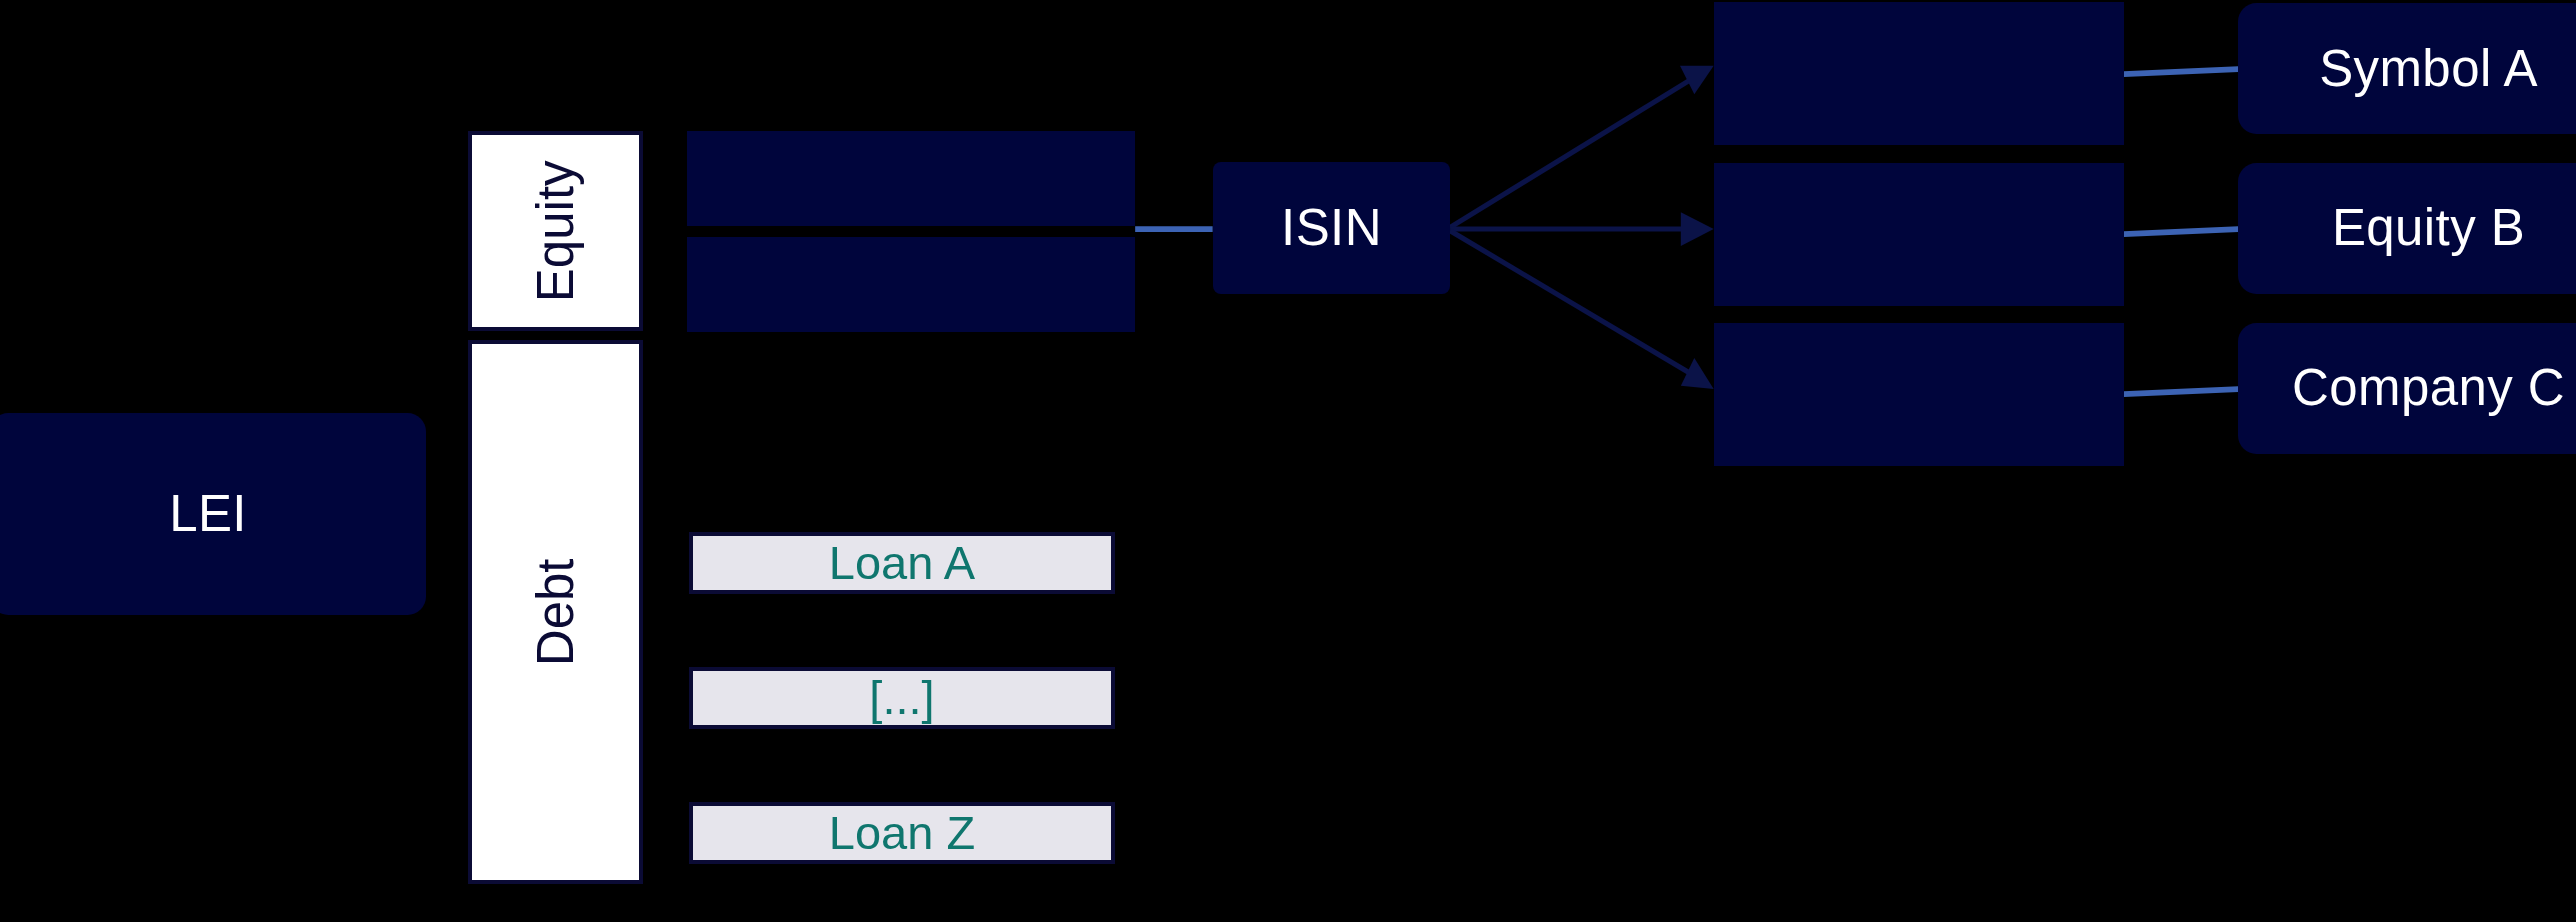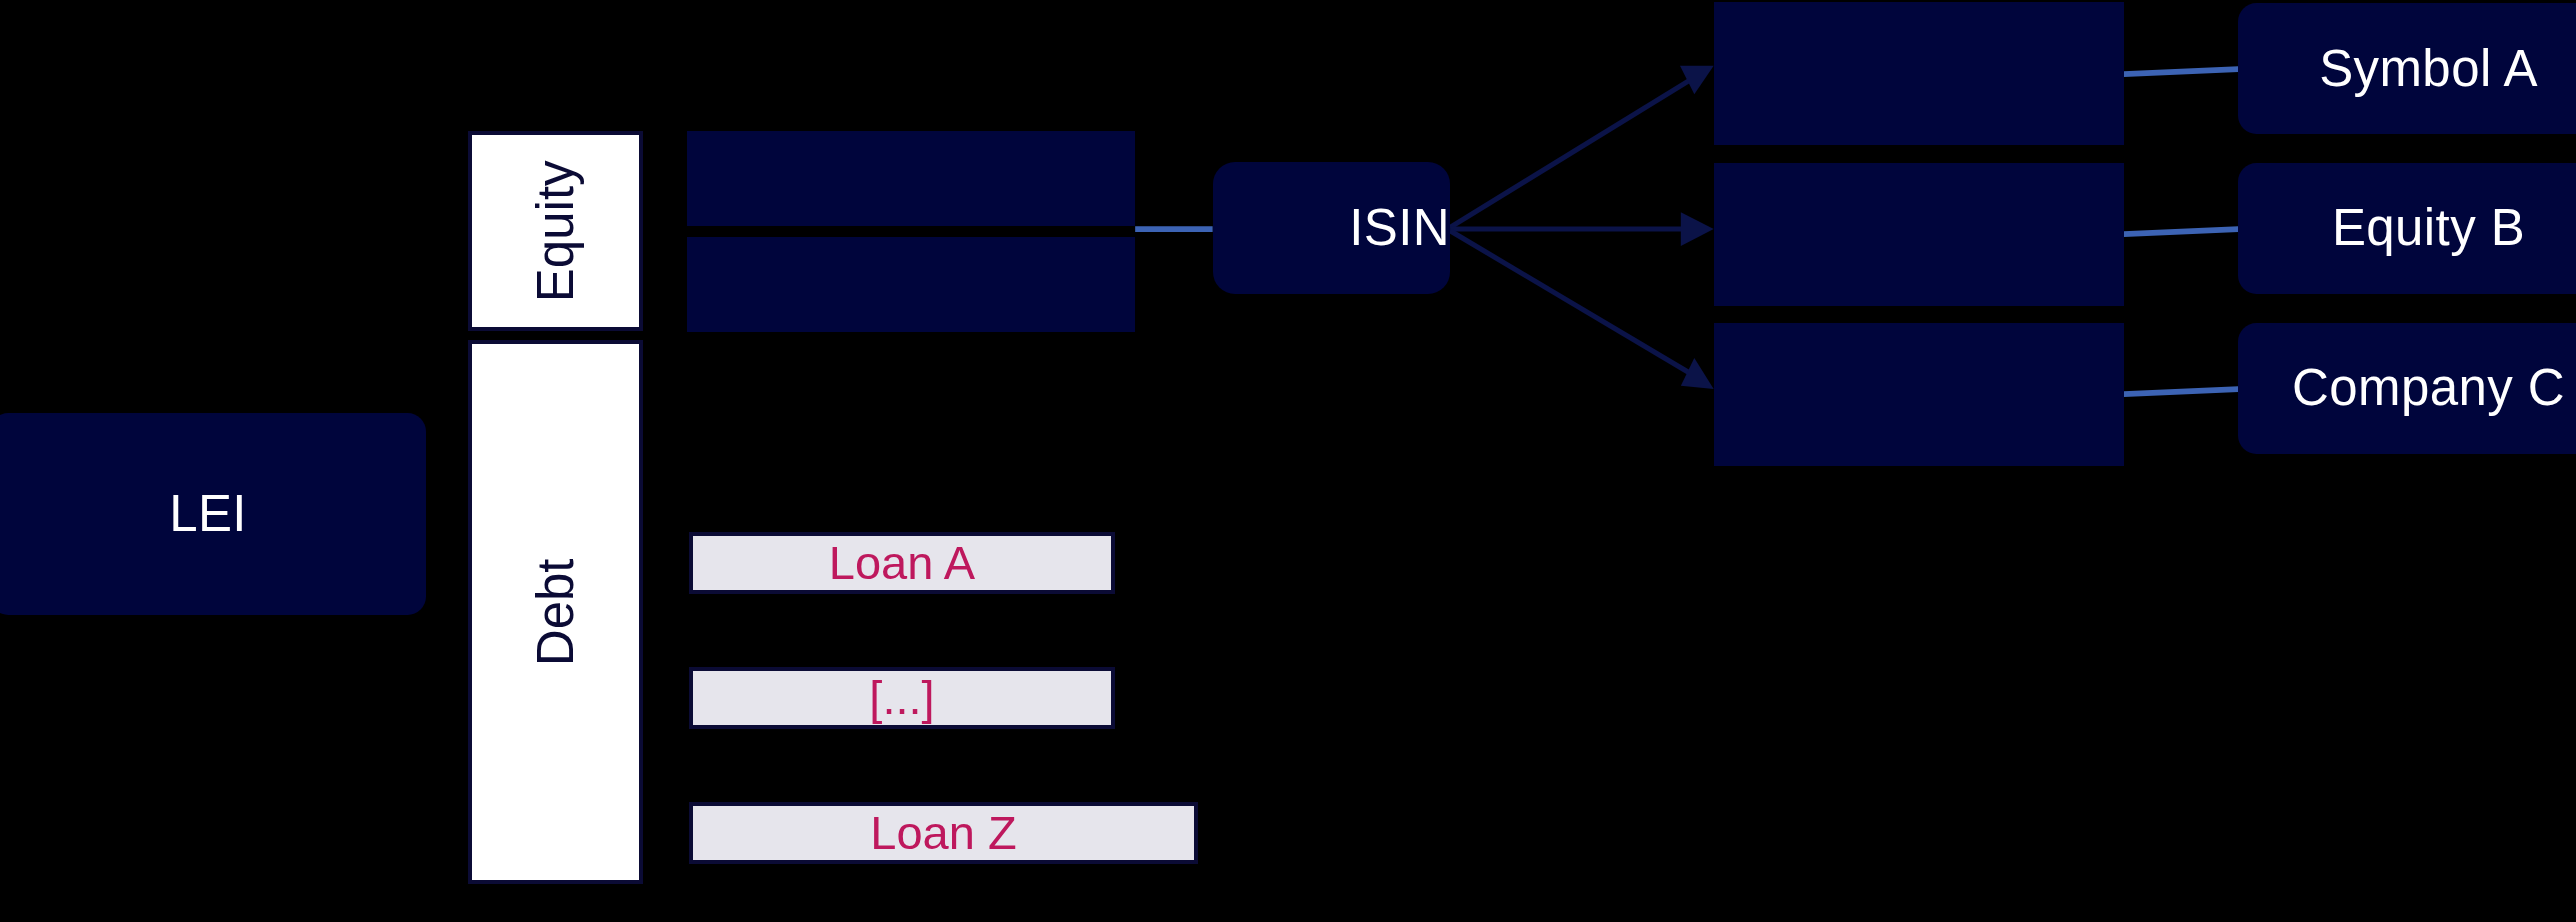--- a/index.html
+++ b/index.html
@@ -53,21 +53,21 @@
   .white-rect .vtext {
     transform: rotate(-90deg);
     white-space: nowrap;
     display: inline-block;
   }
 
   
   .grey-rect {
     background: #e6e5ec;
     border: 4.2px solid #0b0b35;
-    color: #be185d;
+    color: #0f766e;
     font-size: 47px;
   }
 
   svg.links {
     position: absolute;
     left: 0;
     top: 0;
     width: 2576px;
     height: 923px;
     overflow: visible;
@@ -117,25 +117,25 @@
   <div class="node navy-rect" style="left:687px; top:237px; width:448px; height:95px;">
     <span></span>
   </div>
 
   <div class="node grey-rect" style="left:689px; top:532px; width:426px; height:62px;">
     <span>Loan A</span>
   </div>
   <div class="node grey-rect" style="left:689px; top:667px; width:426px; height:62px;">
     <span>[...]</span>
   </div>
-  <div class="node grey-rect" style="left:689px; top:802px; width:509px; height:62px;">
+  <div class="node grey-rect" style="left:689px; top:802px; width:426px; height:62px;">
     <span>Loan Z</span>
   </div>
 
-  <div class="node pill" style="left:1213px; top:162px; width:237px; height:132px; border-radius:22px;justify-content:flex-end;">
+  <div class="node pill" style="left:1213px; top:162px; width:237px; height:132px; border-radius:8px;">
     <span>ISIN</span>
   </div>
 
   <div class="node navy-rect" style="left:1714px; top:1.7px; width:410px; height:143px;">
     <span></span>
   </div>
   <div class="node navy-rect" style="left:1714px; top:163px; width:410px; height:143px;">
     <span></span>
   </div>
   <div class="node navy-rect" style="left:1714px; top:323px; width:410px; height:143px;">

